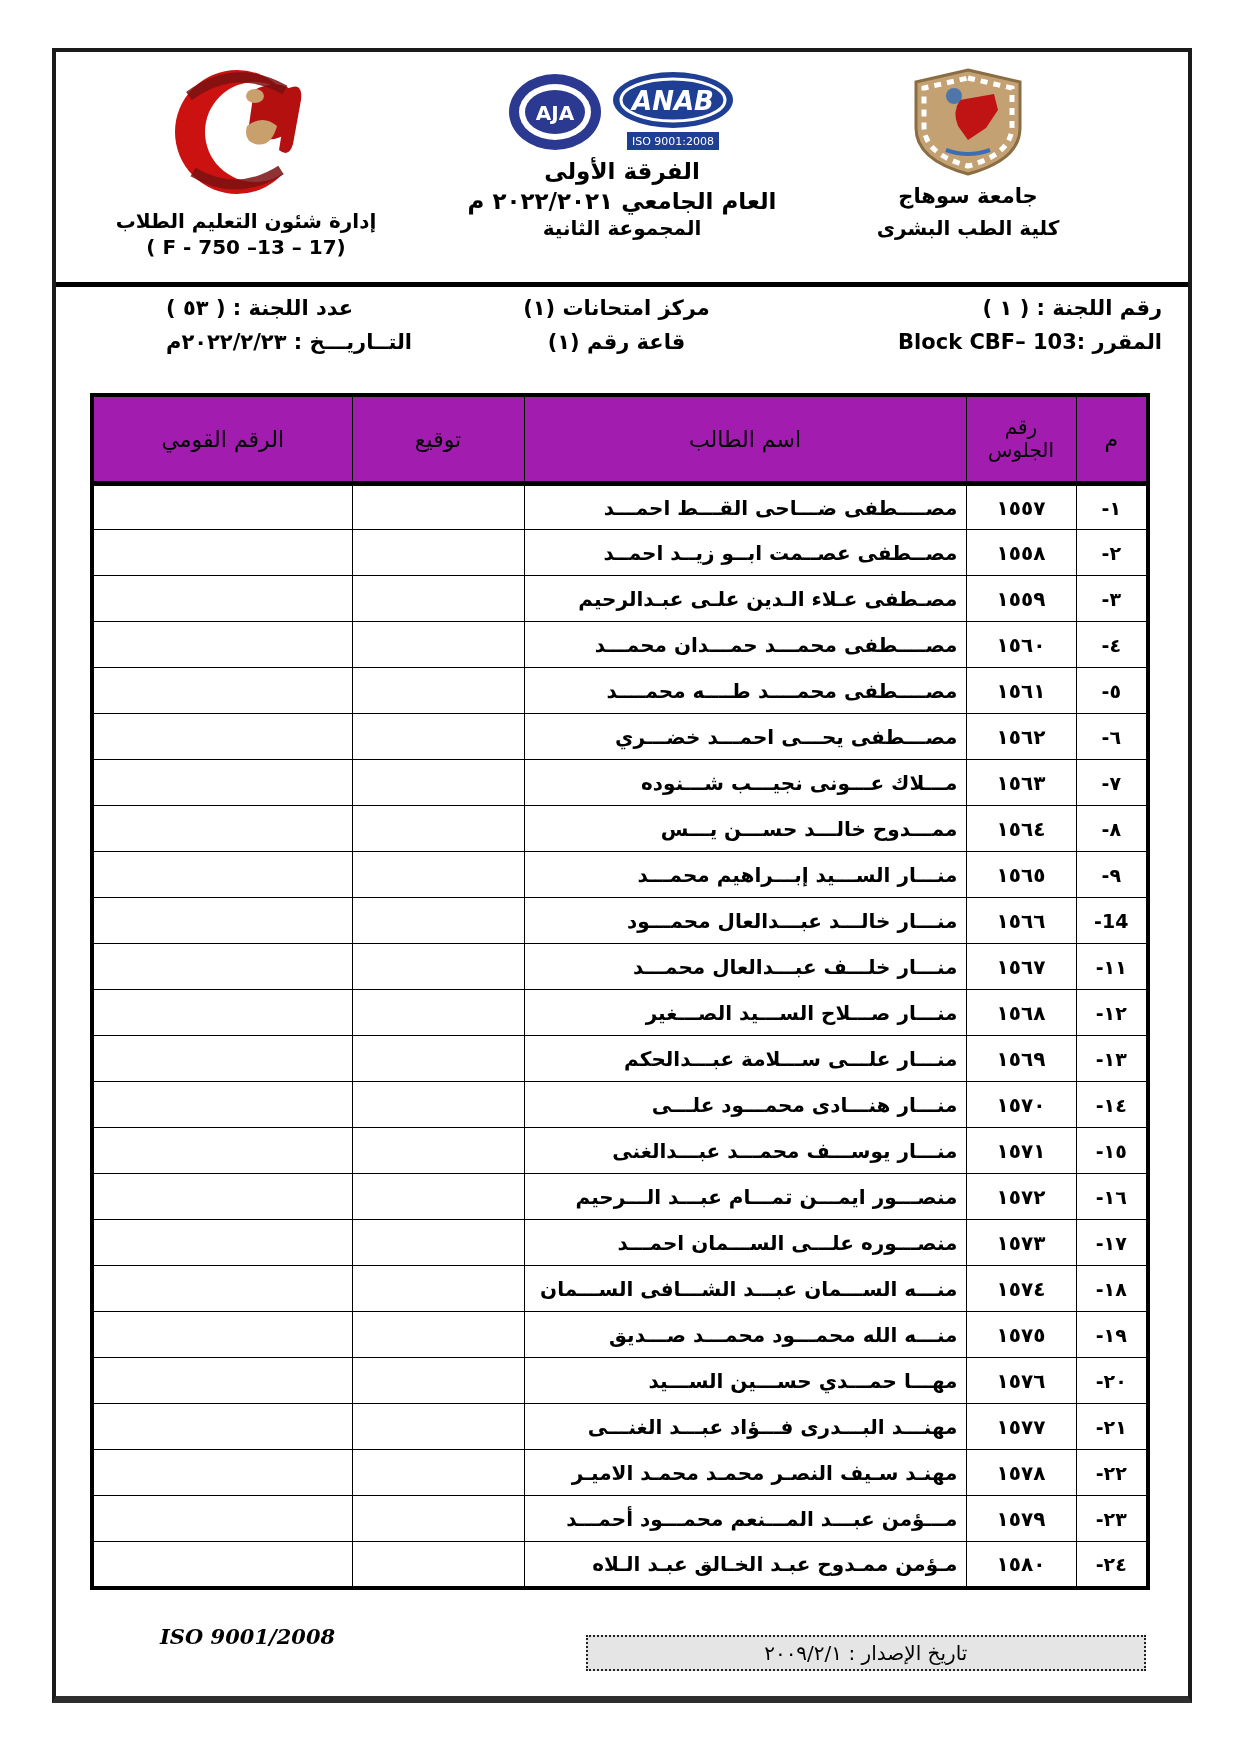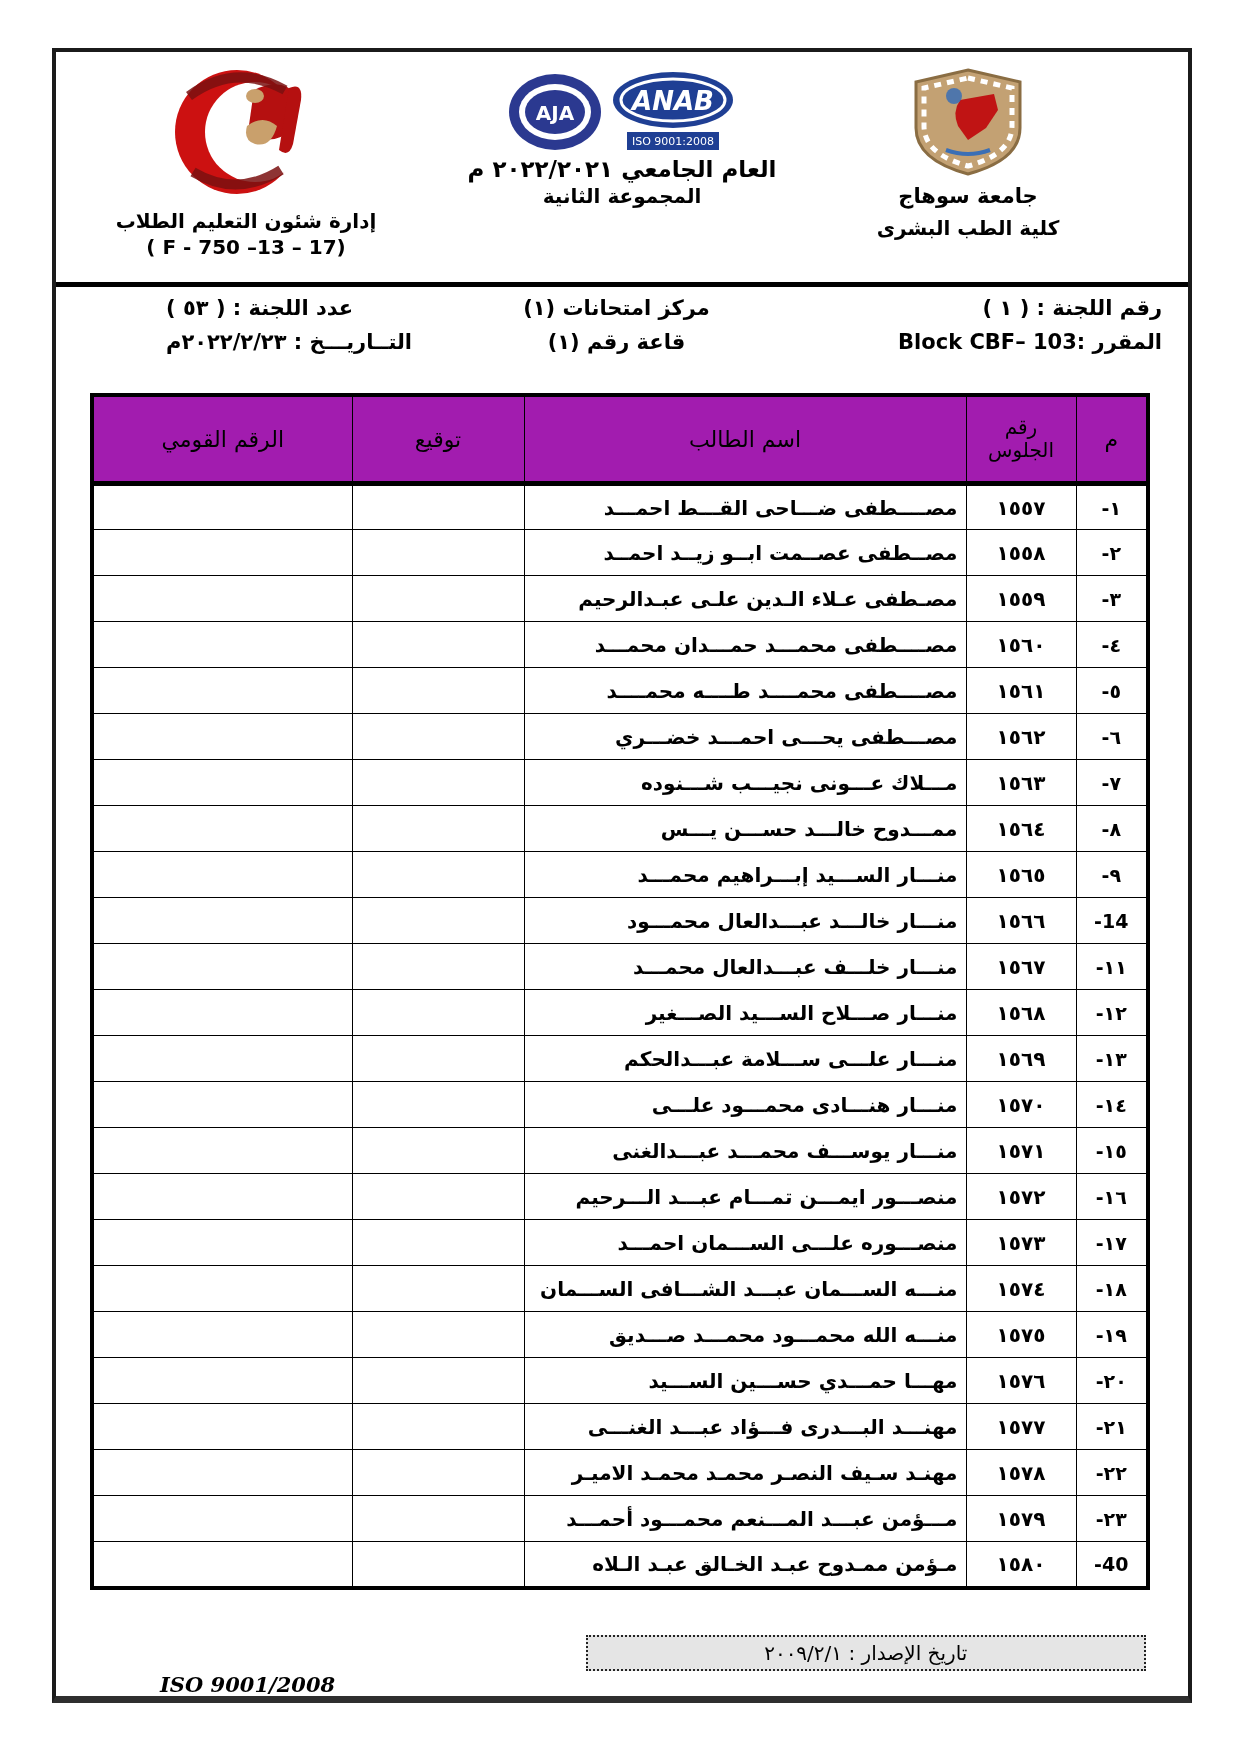--- a/index.html
+++ b/index.html
@@ -55,21 +55,21 @@
   td.c2{text-align:right; font-weight:bold; font-size:20px; padding-right:8px;}
   
   .footer{
     position:absolute; left:40px; right:42px; top:1583px;
     display:flex; direction:rtl; gap:8px; font-size:20px;
   }
   .fbox{border:2px dotted #222; height:32px; line-height:32px; text-align:center; background:#e5e5e5;}
   .fbox.issue{width:47%;}
   .fbox.idate{width:53%;}
   .iso{
-    position:absolute; left:104px; top:1620px; font-family:"DejaVu Serif", serif;
+    position:absolute; left:104px; top:1572px; font-family:"DejaVu Serif", serif;
     font-style:italic; font-weight:bold; font-size:21px; direction:ltr;
   }
   .logo-svg{display:block; margin:0 auto;}
 </style>
 </head>
 <body>
 
 <div class="page">
   <div class="frame">
 
@@ -97,20 +97,21 @@
           <rect x="18" y="62" width="92" height="18" fill="#1f3f94"></rect>
           <text x="64" y="75" text-anchor="middle" fill="#ffffff" font-size="11" font-family="DejaVu Sans, sans-serif">ISO 9001:2008</text>
         </svg>
         <svg width="96" height="80" viewBox="0 0 96 80">
           <ellipse cx="48" cy="40" rx="46" ry="38" fill="#2b3990"></ellipse>
           <ellipse cx="48" cy="40" rx="36" ry="28" fill="#ffffff"></ellipse>
           <ellipse cx="48" cy="40" rx="30" ry="22" fill="#2b3990"></ellipse>
           <text x="48" y="48" text-anchor="middle" fill="#ffffff" font-size="20" font-weight="bold" font-family="DejaVu Sans, sans-serif">AJA</text>
         </svg>
       </div>
+      <div class="hdr-line grade">الفرقة الأولى</div>
       <div class="hdr-line year">العام الجامعي ٢٠٢٢/٢٠٢١ م</div>
       <div class="hdr-line group">المجموعة الثانية</div>
     </div>
 
     <div class="hdr-right">
       <svg class="logo-svg" width="132" height="112" viewBox="0 0 132 112">
         <path d="M66 4 L118 16 L118 62 Q118 94 66 108 Q14 94 14 62 L14 16 Z" fill="#c3a173" stroke="#8a6d43" stroke-width="3"></path>
         <path d="M66 12 L110 22 L110 60 Q110 88 66 100 Q22 88 22 60 L22 22 Z" fill="none" stroke="#ffffff" stroke-width="5" stroke-dasharray="7 6"></path>
         <path d="M58 34 L92 28 L96 44 L84 62 L66 74 L56 60 Q50 46 58 34 Z" fill="#c01414"></path>
         <circle cx="52" cy="30" r="8" fill="#3b6fb5" opacity="0.85"></circle>
@@ -304,21 +305,21 @@
             <td class="c4"></td>
           </tr>
           <tr>
             <td class="c0">٢٣-</td>
             <td class="c1">١٥٧٩</td>
             <td class="c2">مـــؤمن عبـــد المـــنعم محمـــود أحمـــد</td>
             <td class="c3"></td>
             <td class="c4"></td>
           </tr>
           <tr>
-            <td class="c0">40-</td>
+            <td class="c0">٢٤-</td>
             <td class="c1">١٥٨٠</td>
             <td class="c2">مـؤمن ممـدوح عبـد الخـالق عبـد الـلاه</td>
             <td class="c3"></td>
             <td class="c4"></td>
           </tr>
         </tbody>
     </table>
 
     <div class="footer">
       <div class="fbox idate">تاريخ الإصدار : ٢٠٠٩/٢/١</div>

